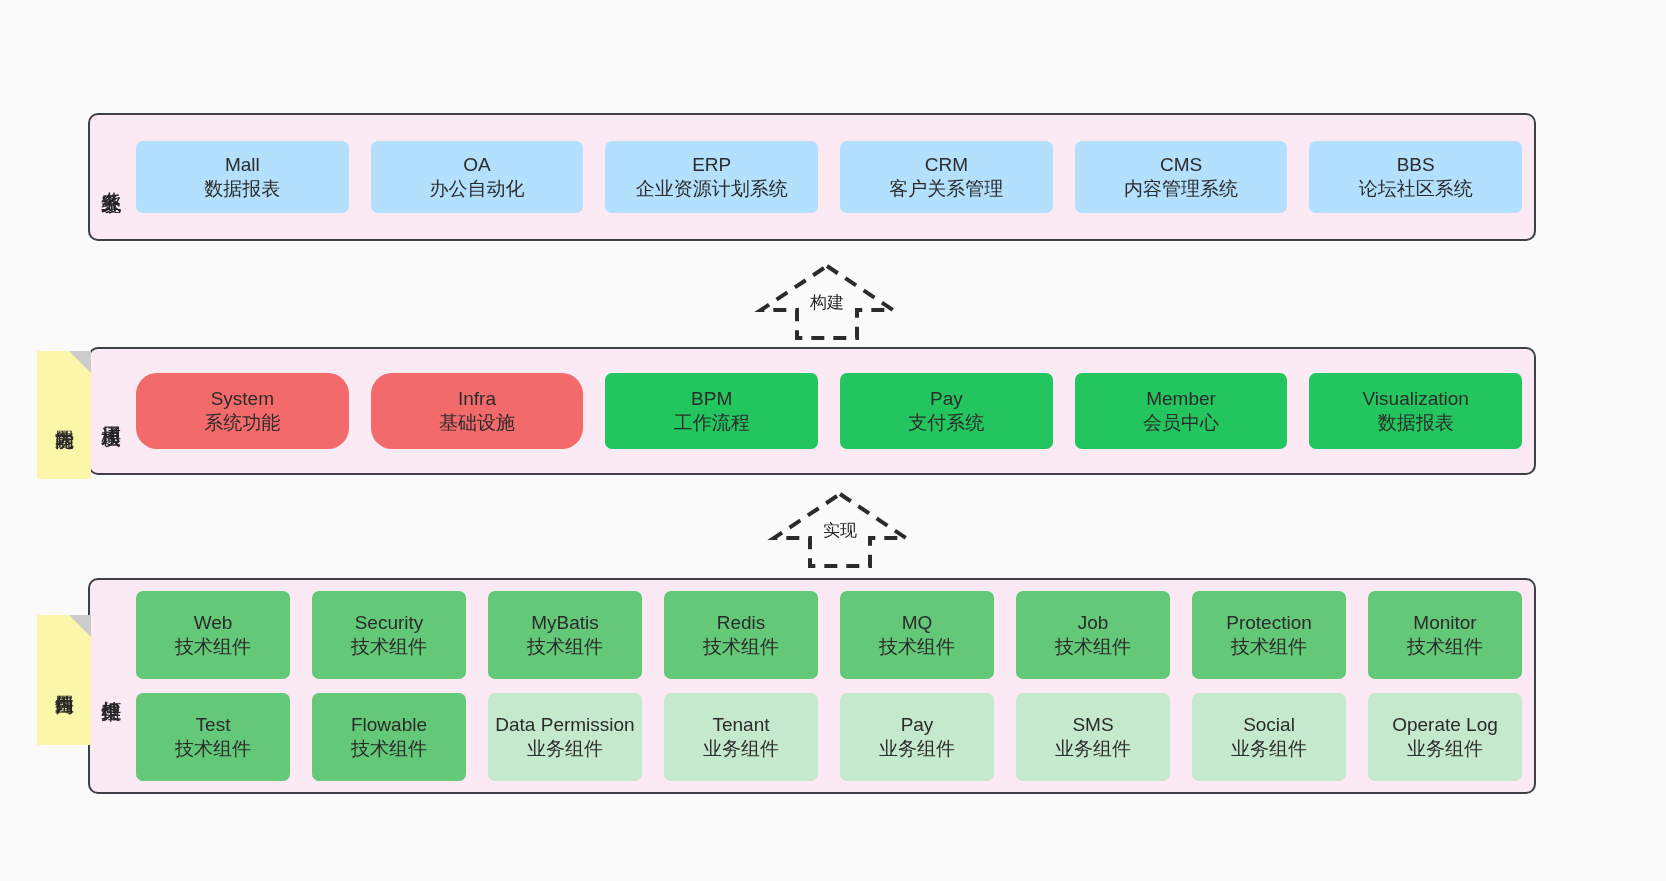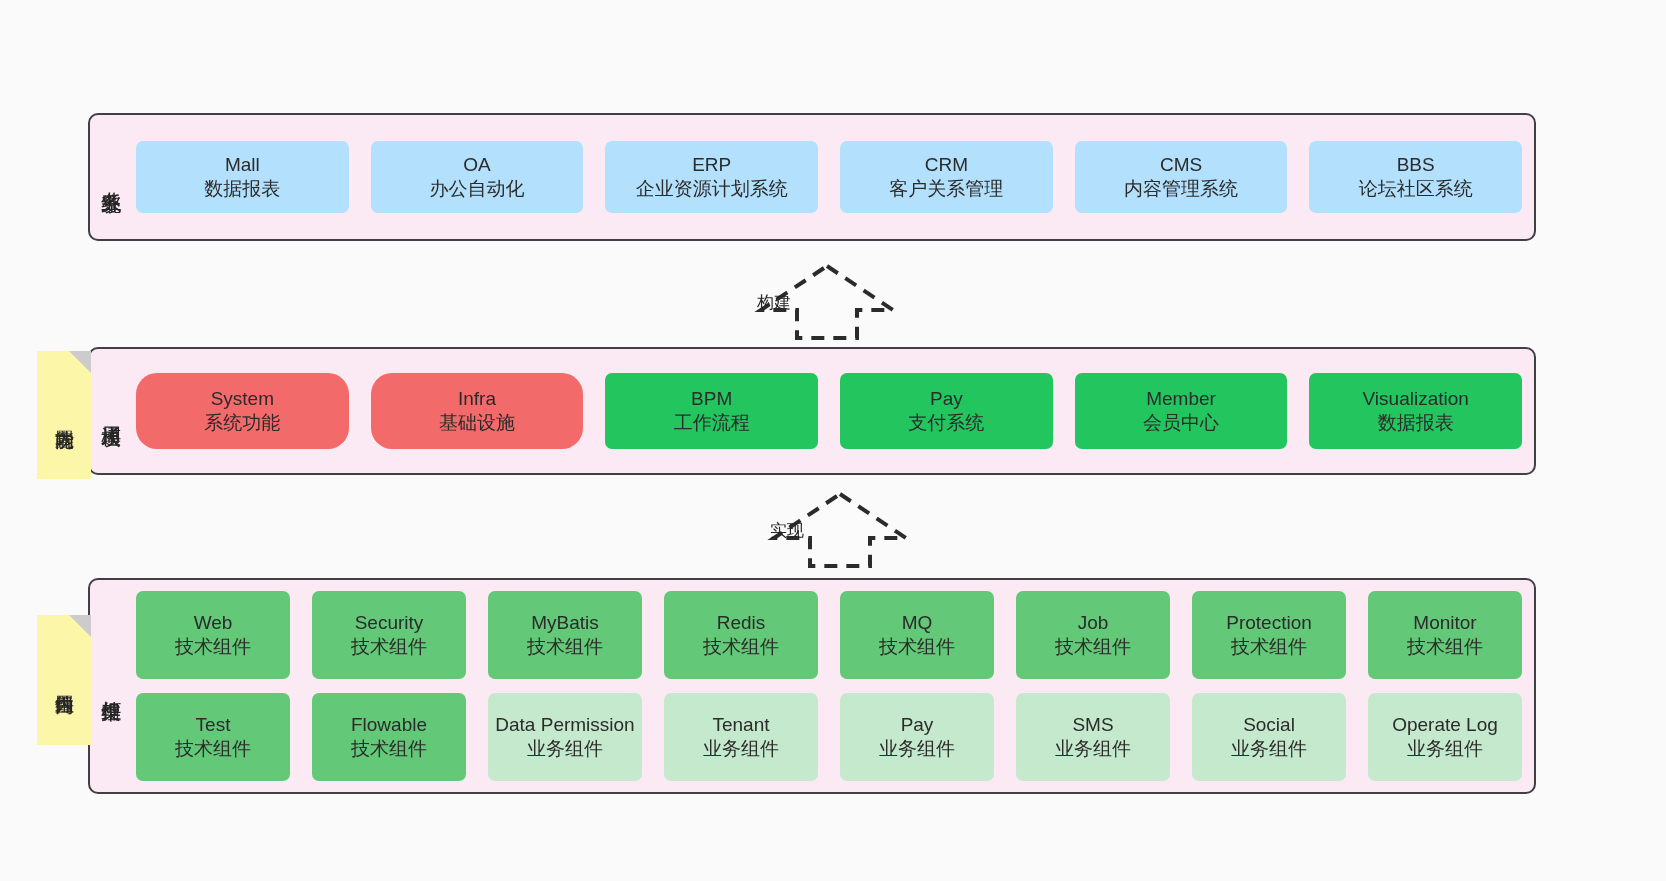--- a/index.html
+++ b/index.html
@@ -125,21 +125,21 @@
   
   .arrow {
     position: absolute;
     z-index: 3;
   }
   .arrow svg { display: block; overflow: visible; }
   .arrow .arrow-label {
     position: absolute;
     left: 0;
     width: 100%;
-    text-align: left;
+    text-align: center;
     font-size: 17px;
     color: #262626;
     pointer-events: none;
   }
   #arrow-build   { left: 757px; top: 262px; width: 140px; height: 80px; }
   #arrow-build   .arrow-label { top: 29px; }
   #arrow-impl    { left: 770px; top: 490px; width: 140px; height: 80px; }
   #arrow-impl    .arrow-label { top: 29px; }
 </style>
 </head>

